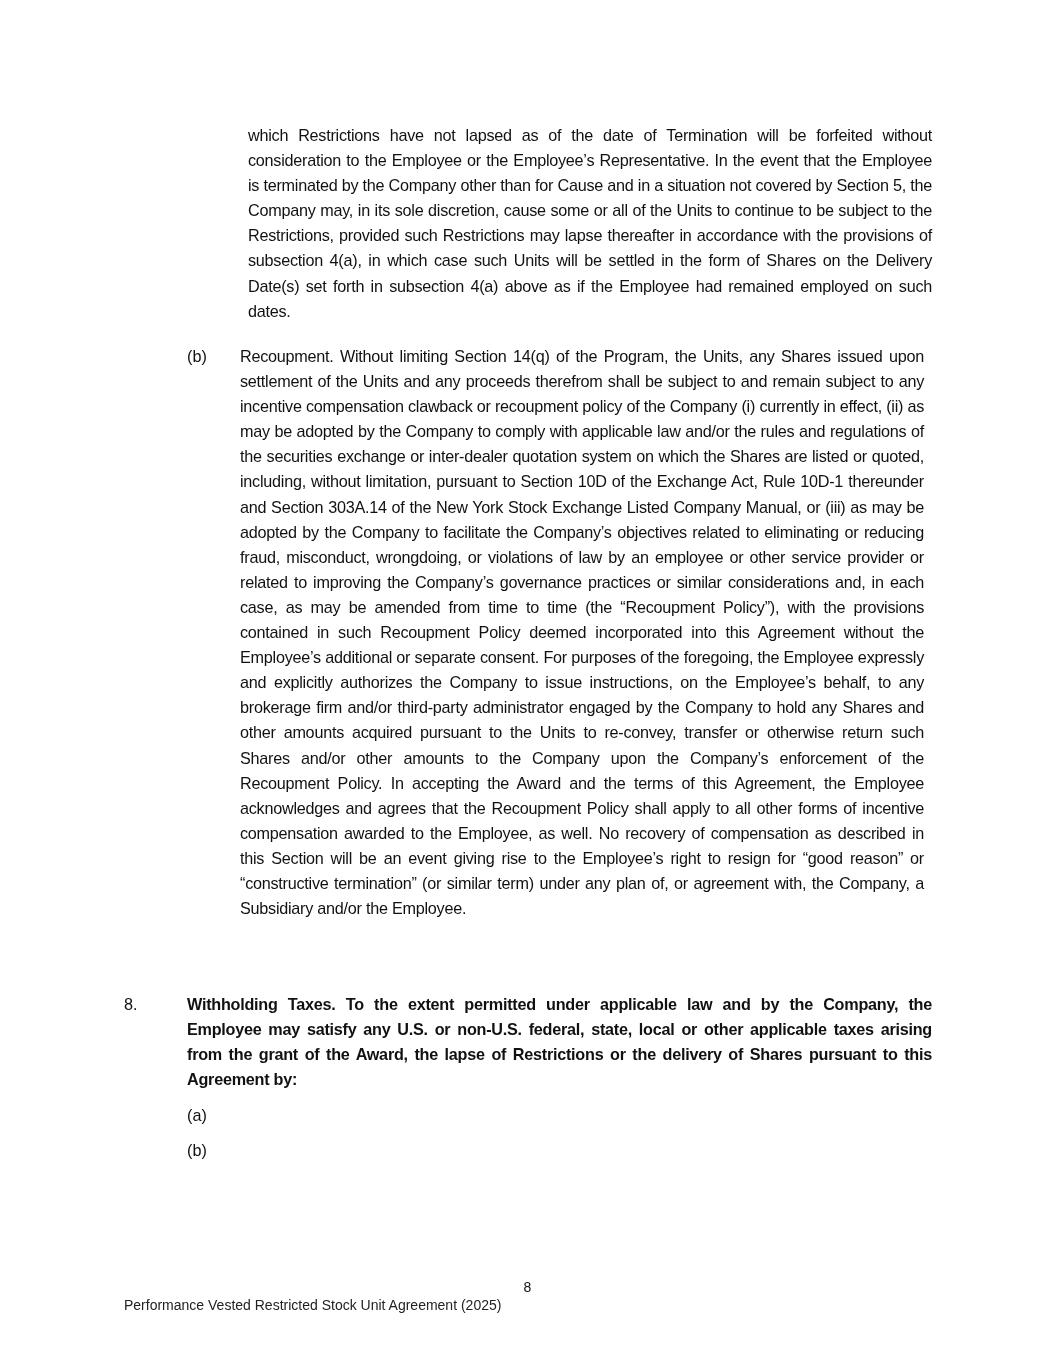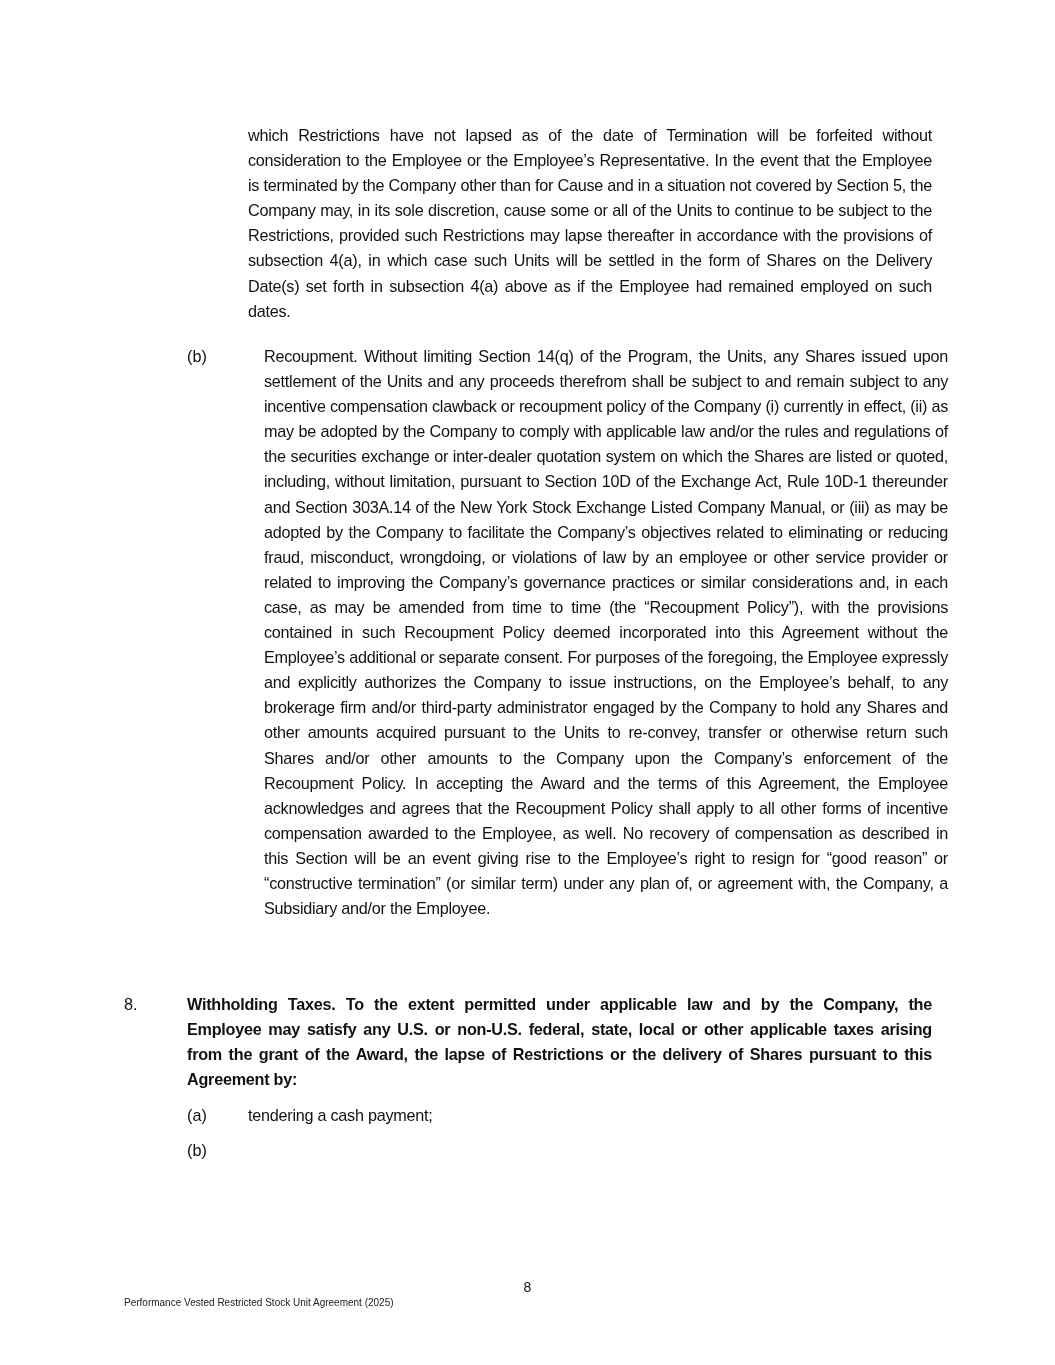--- a/index.html
+++ b/index.html
@@ -4,44 +4,43 @@
 <style>
   html, body { margin:0; padding:0; background:#ffffff; }
   body { width:1055px; height:1365px; position:relative; overflow:hidden;
          font-family:"Liberation Sans", sans-serif; color:#111111; }
   .page { position:absolute; left:0; top:0; width:1055px; height:1316px; background:#fff; }
   .para { position:absolute; font-size:16.2px; line-height:25.1px; text-align:justify;
           text-align-last:left; letter-spacing:-0.25px; word-spacing:0px; }
   .label { position:absolute; font-size:16.2px; line-height:25.1px; }
   .p-cont { left:248px; top:123px; width:684px; }
   .lbl-b1 { left:187px; top:344px; }
-  .p-b1 { left:264px; top:344px; width:684px; }
+  .p-b1 { left:240px; top:344px; width:684px; }
   .lbl-8 { left:124px; top:992px; }
   .p-8 { left:187px; top:992px; width:745px;font-weight:bold; }
   .lbl-a2 { left:187px; top:1103px; }
   .p-a2 { left:248px; top:1103px; width:684px; }
   .lbl-b2 { left:187px; top:1138px; }
   .p-b2 { left:248px; top:1138px; width:684px; }
   .heading-inline { }
   .page-num { position:absolute; left:0; width:1055px; top:1279px; text-align:center; font-size:14px; }
-  .footer { position:absolute; left:124px; top:1297px; font-size:10px; color:#222; }
+  .footer { position:absolute; left:124px; top:1297px; font-size:14px; color:#222; }
 </style>
 </head>
 <body>
 
 <div class="page">
 
   <div class="para p-cont">which Restrictions have not lapsed as of the date of Termination will be forfeited without consideration to the Employee or the Employee’s Representative.  In the event that the Employee is terminated by the Company other than for Cause and in a situation not covered by Section 5, the Company may, in its sole discretion, cause some or all of the Units to continue to be subject to the Restrictions, provided such Restrictions may lapse thereafter in accordance with the provisions of subsection 4(a), in which case such Units will be settled in the form of Shares on the Delivery Date(s) set forth in subsection 4(a) above as if the Employee had remained employed on such dates.</div>
 
   <div class="label lbl-b1">(b)</div>
   <div class="para p-b1"><span class="heading-inline">Recoupment.</span><span> Without limiting Section 14(q) of the Program, the Units, any Shares issued upon settlement of the Units and any proceeds therefrom shall be subject to and remain subject to any incentive compensation clawback or recoupment policy of the Company (i) currently in effect, (ii) as may be adopted by the Company to comply with applicable law and/or the rules and regulations of the securities exchange or inter-dealer quotation system on which the Shares are listed or quoted, including, without limitation, pursuant to Section 10D of the Exchange Act, Rule 10D-1 thereunder and Section 303A.14 of the New York Stock Exchange Listed Company Manual, or (iii) as may be adopted by the Company to facilitate the Company’s objectives related to eliminating or reducing fraud, misconduct, wrongdoing, or violations of law by an employee or other service provider or related to improving the Company’s governance practices or similar considerations and, in each case, as may be amended from time to time (the “Recoupment Policy”), with the provisions contained in such Recoupment Policy deemed incorporated into this Agreement without the Employee’s additional or separate consent.  For purposes of the foregoing, the Employee expressly and explicitly authorizes the Company to issue instructions, on the Employee’s behalf, to any brokerage firm and/or third-party administrator engaged by the Company to hold any Shares and other amounts acquired pursuant to the Units to re-convey, transfer or otherwise return such Shares and/or other amounts to the Company upon the Company’s enforcement of the Recoupment Policy. In accepting the Award and the terms of this Agreement, the Employee acknowledges and agrees that the Recoupment Policy shall apply to all other forms of incentive compensation awarded to the Employee, as well. No recovery of compensation as described in this Section will be an event giving rise to the Employee’s right to resign for “good reason” or “constructive termination” (or similar term) under any plan of, or agreement with, the Company, a Subsidiary and/or the Employee.</span></div>
 
   <div class="label lbl-8">8.</div>
   <div class="para p-8"><span class="heading-inline">Withholding Taxes.</span><span>  To the extent permitted under applicable law and by the Company, the Employee may satisfy any U.S. or non-U.S. federal, state, local or other applicable taxes arising from the grant of the Award, the lapse of Restrictions or the delivery of Shares pursuant to this Agreement by:</span></div>
 
   <div class="label lbl-a2">(a)</div>
-  <div class="para p-a2">tendering a cash payment;</div>
 
   <div class="label lbl-b2">(b)</div>
 
   <div class="page-num">8</div>
   <div class="footer">Performance Vested Restricted Stock Unit Agreement (2025)</div>
 </div>
 
 </body></html>

